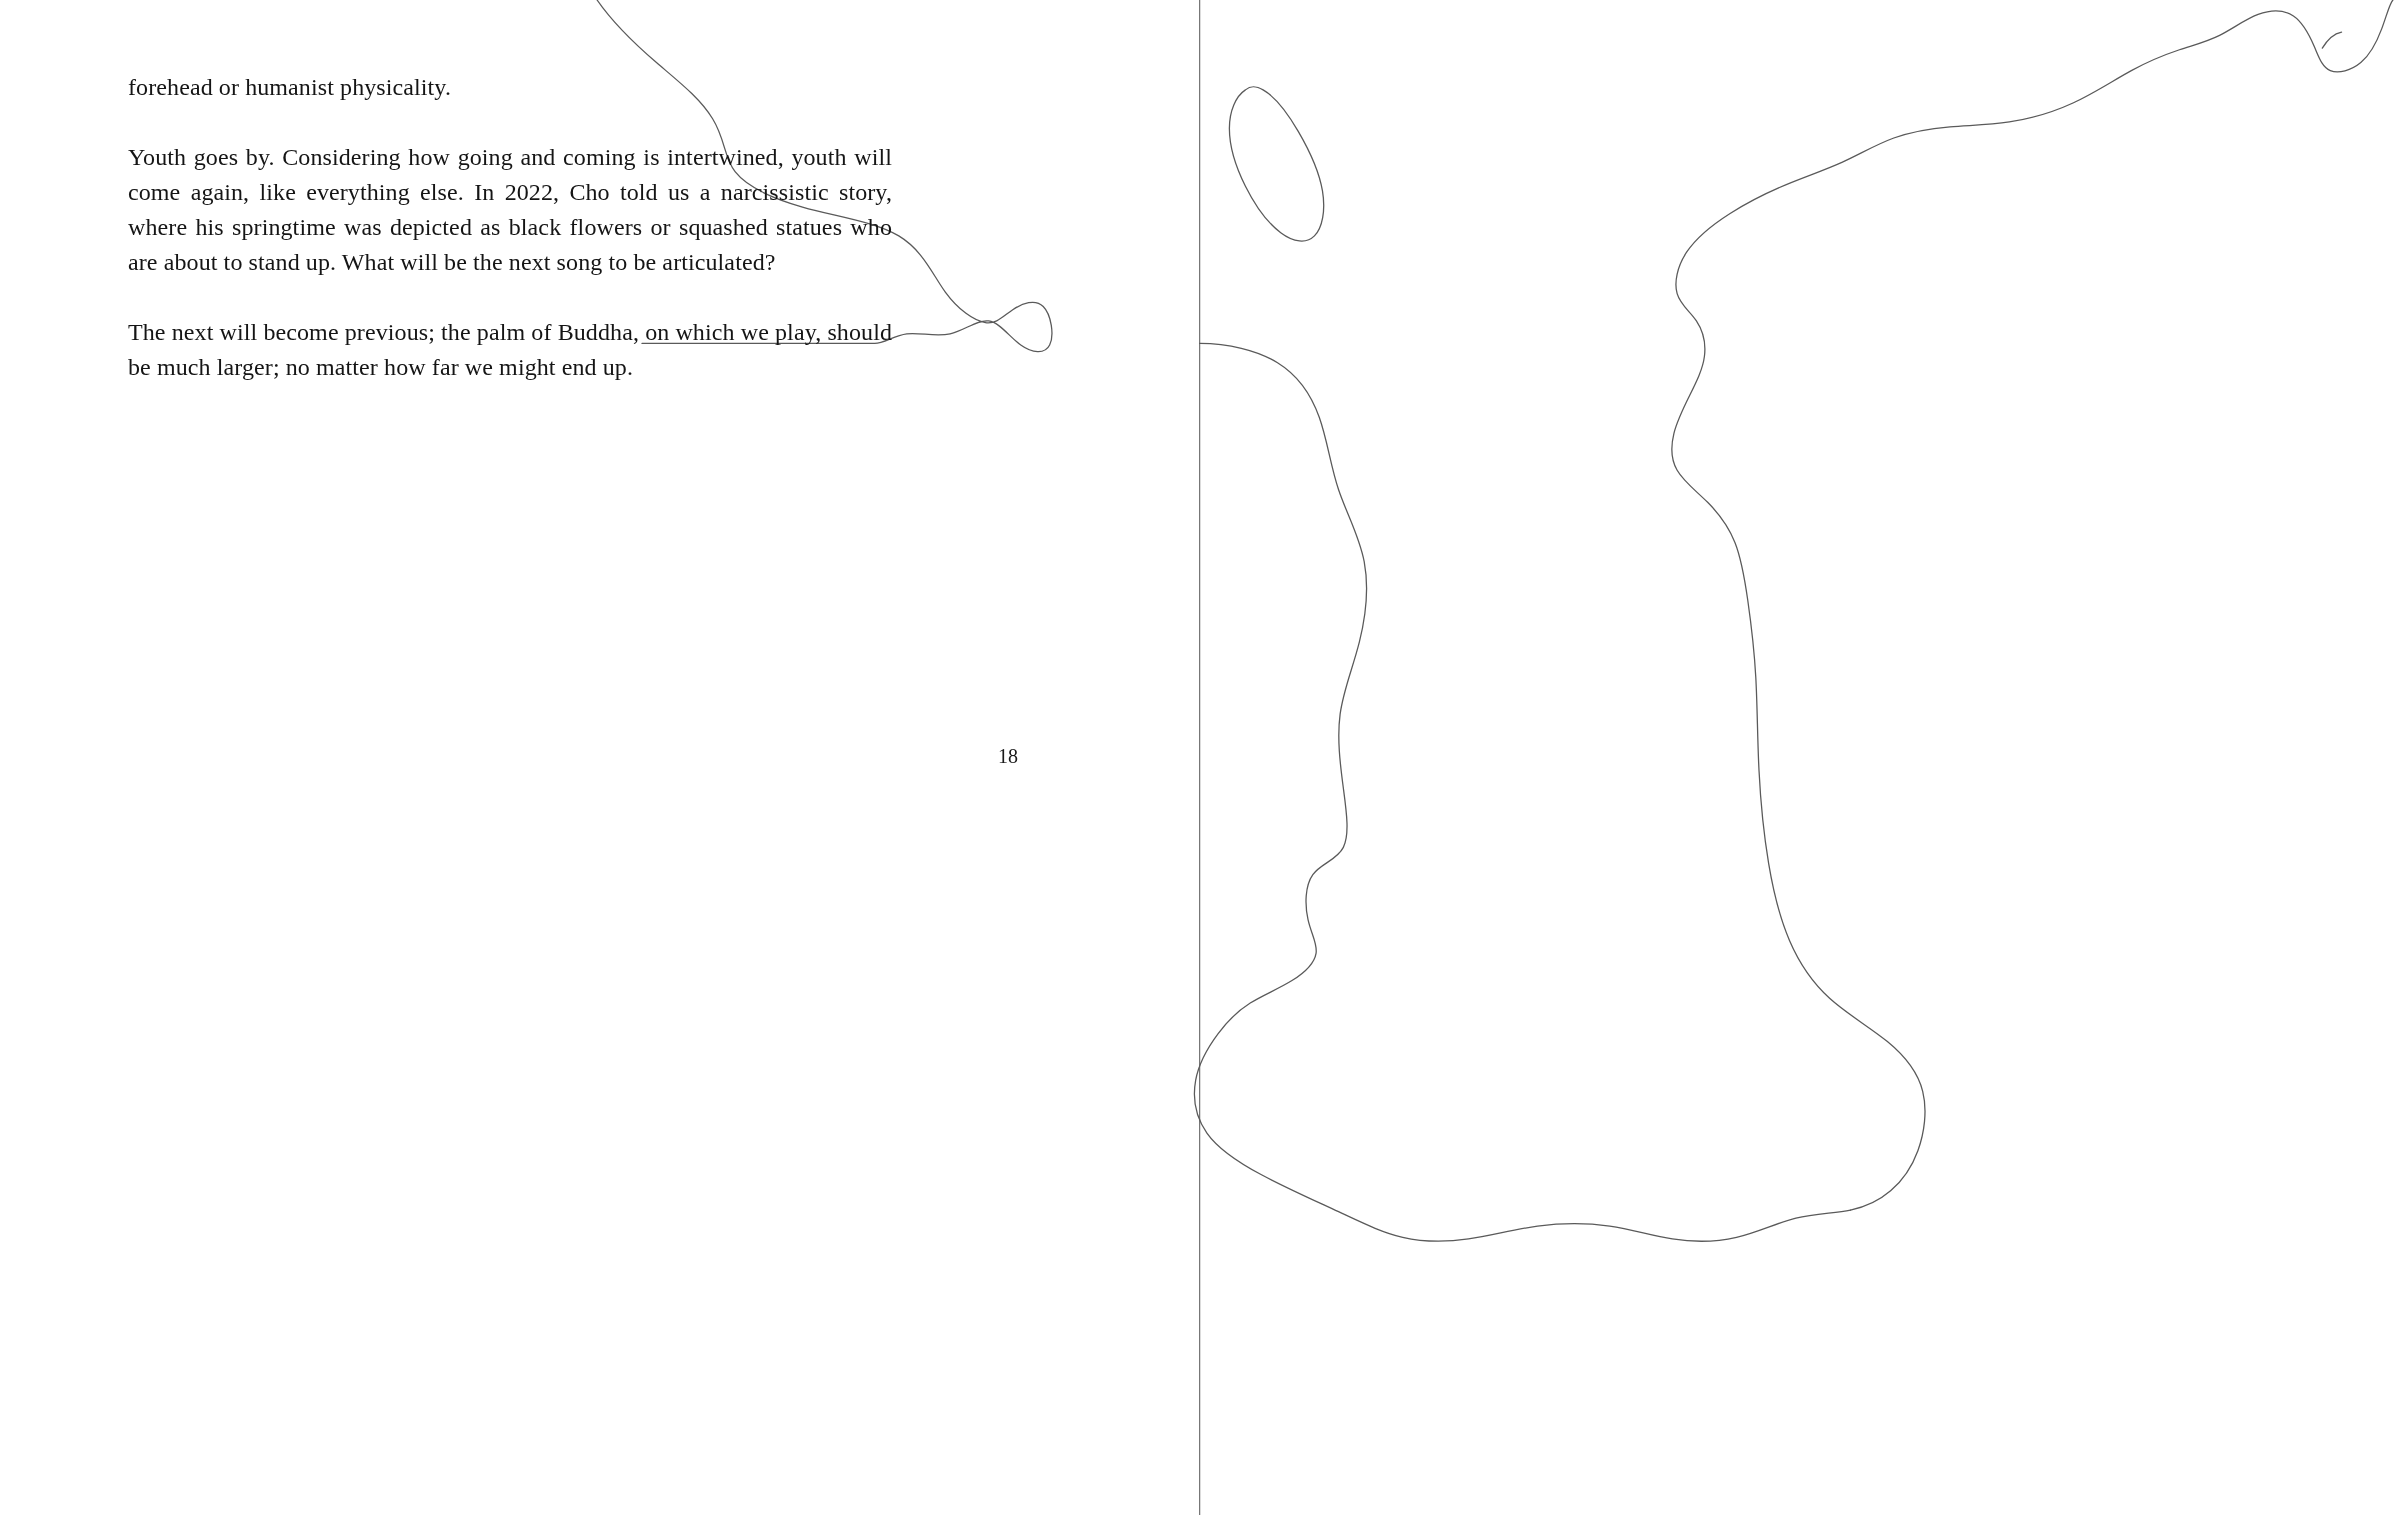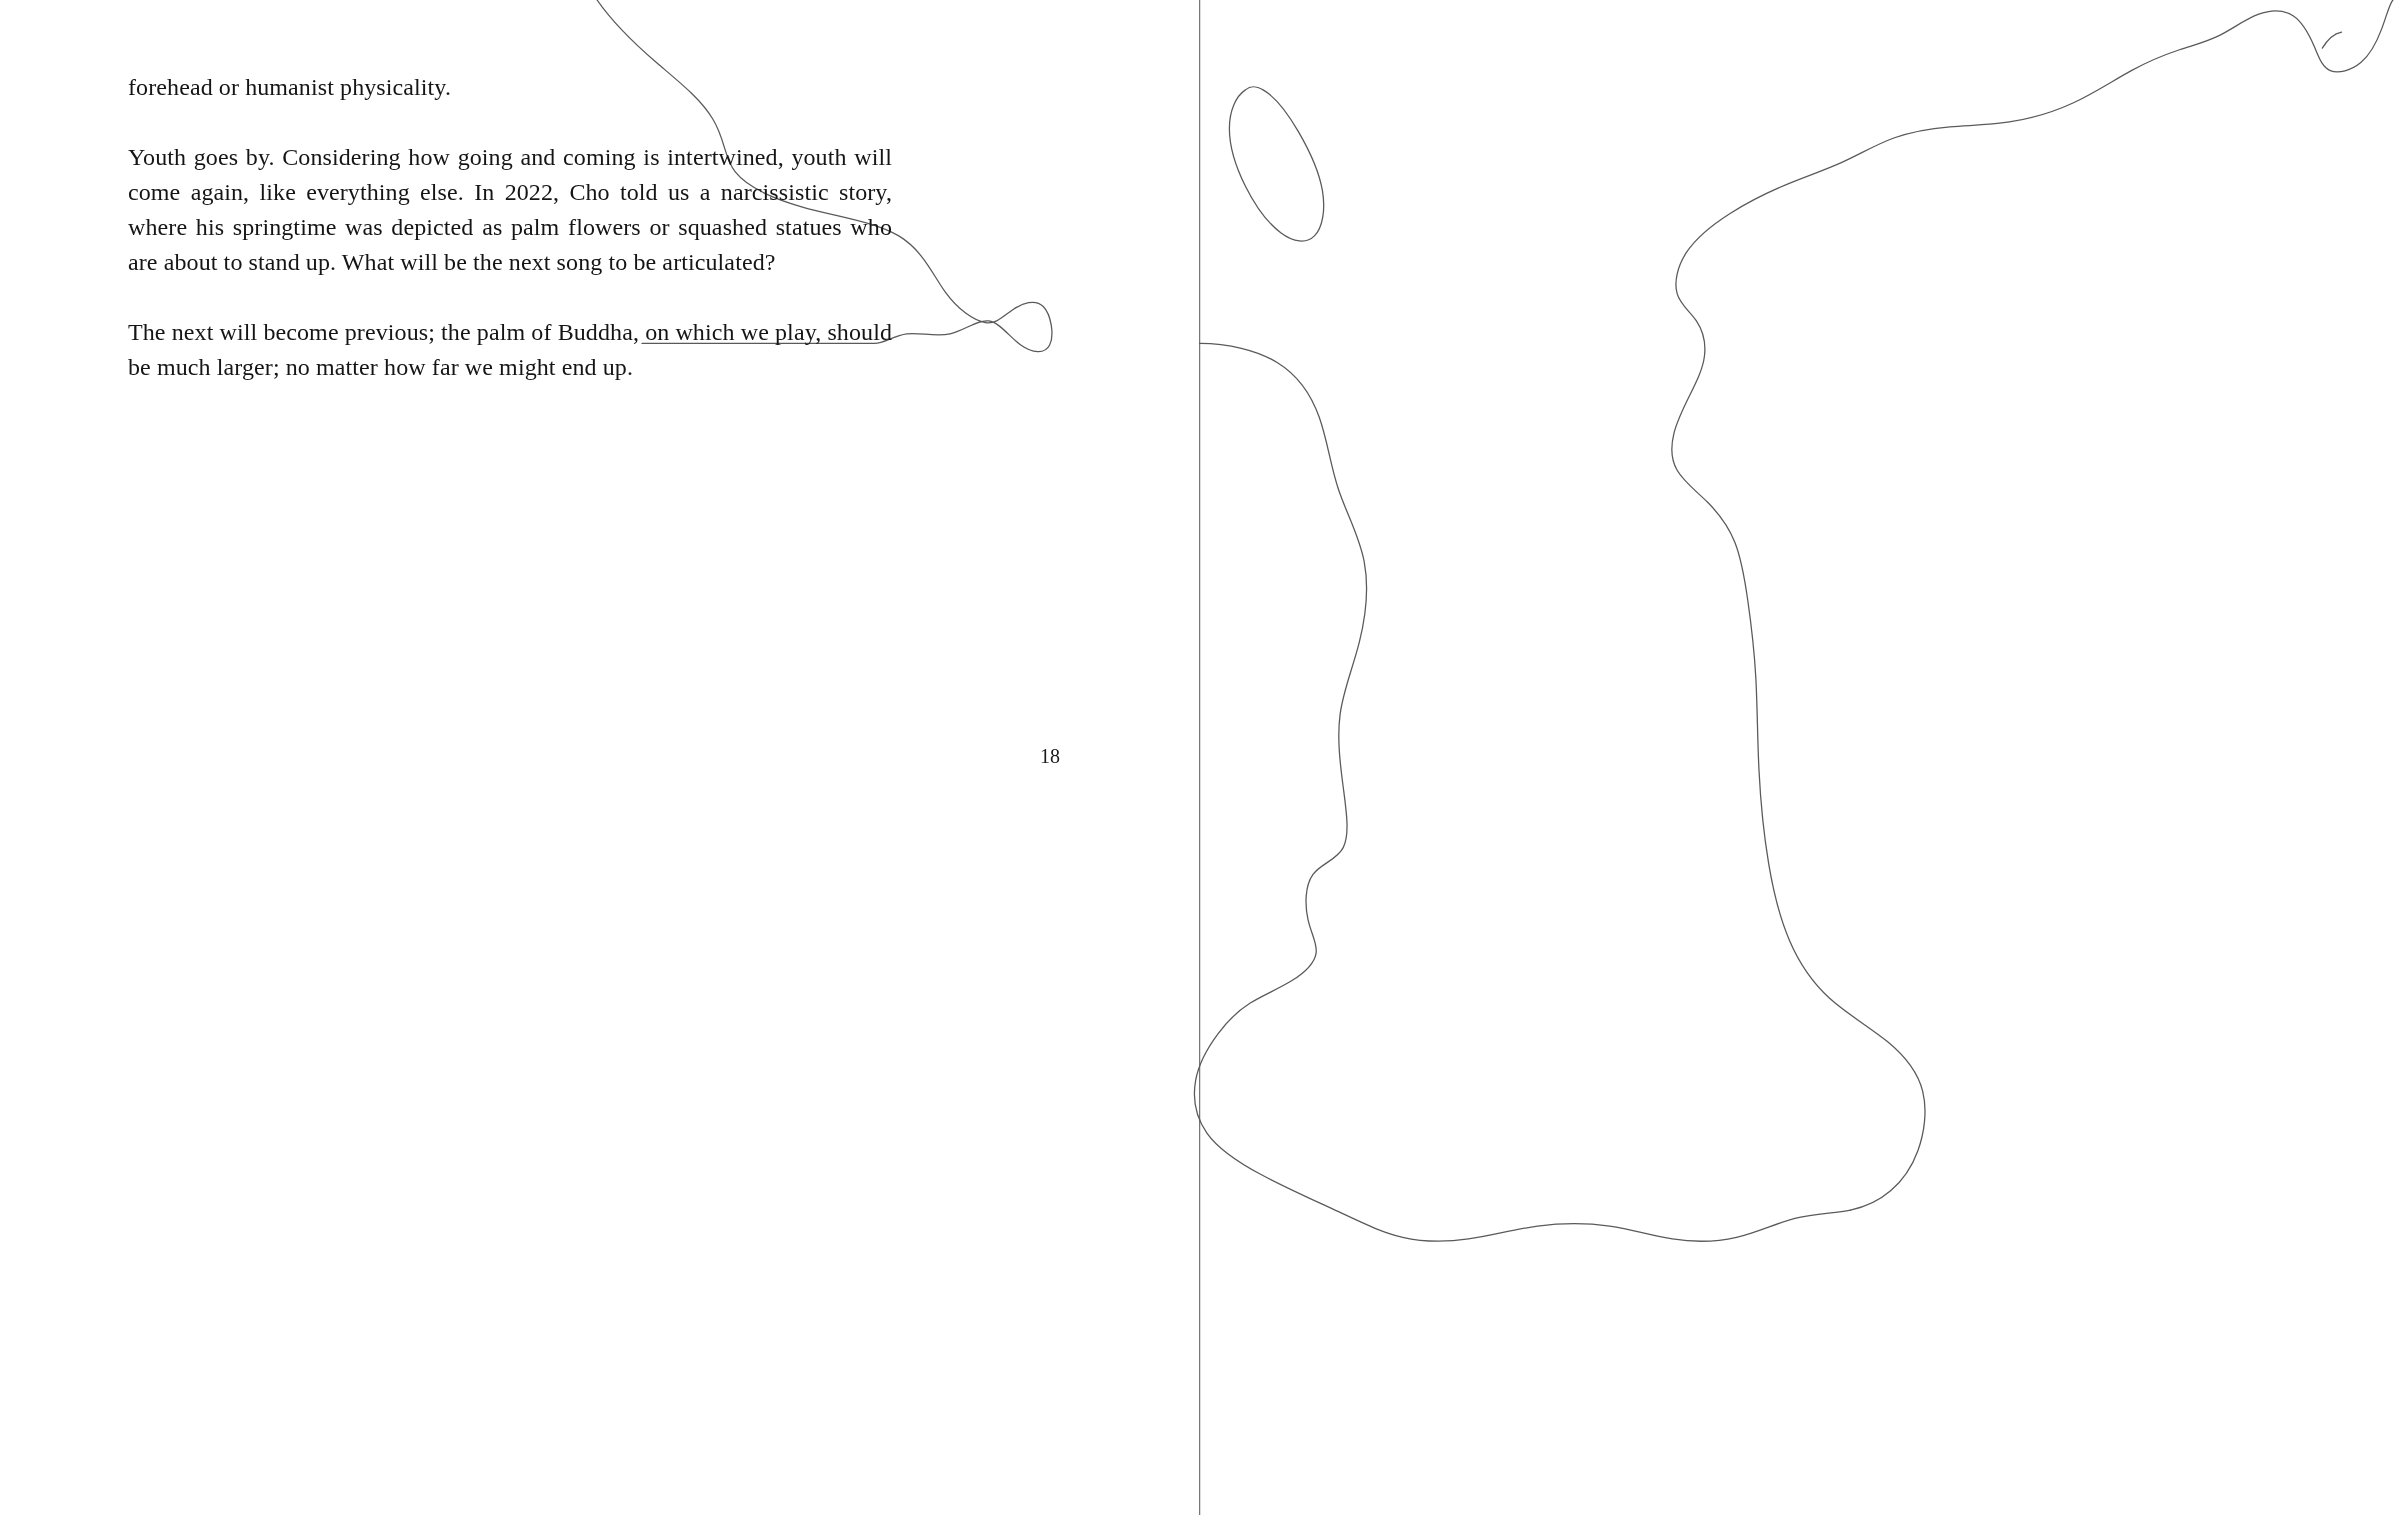--- a/index.html
+++ b/index.html
@@ -54,24 +54,24 @@
     letter-spacing: 0.1px;
     color: #151515;
   }
   .para:last-child {
     margin-bottom: 4px;
   }
 
   
   .folio {
     position: absolute;
-    left: 1028px;
+    left: 992px;
     top: 744px;
     width: 32px;
-    text-align: right;
+    text-align: center;
     font-size: 20px;
     line-height: 24px;
     color: #1a1a1a;
   }
 </style>
 </head>
 <body>
 
 <div class="page">
 
@@ -177,20 +177,20 @@
 
         <path d="M2894 60
                  C 2900 50, 2908 42, 2918 40"></path>
 
       </g>
     </svg>
   </div>
 
   <div class="text-column">
     <p class="para">forehead or humanist physicality.</p>
-    <p class="para">Youth goes by. Considering how going and coming is intertwined, youth will come again, like everything else. In 2022, Cho told us a narcissistic story, where his springtime was depicted as palm flowers or squashed statues who are about to stand up. What will be the next song to be articulated?</p>
+    <p class="para">Youth goes by. Considering how going and coming is intertwined, youth will come again, like everything else. In 2022, Cho told us a narcissistic story, where his springtime was depicted as black flowers or squashed statues who are about to stand up. What will be the next song to be articulated?</p>
     <p class="para">The next will become previous; the palm of Buddha, on which we play, should be much larger; no matter how far we might end up.</p>
   </div>
 
   <div class="folio">18</div>
 
 </div>
 
 
 </body></html>

